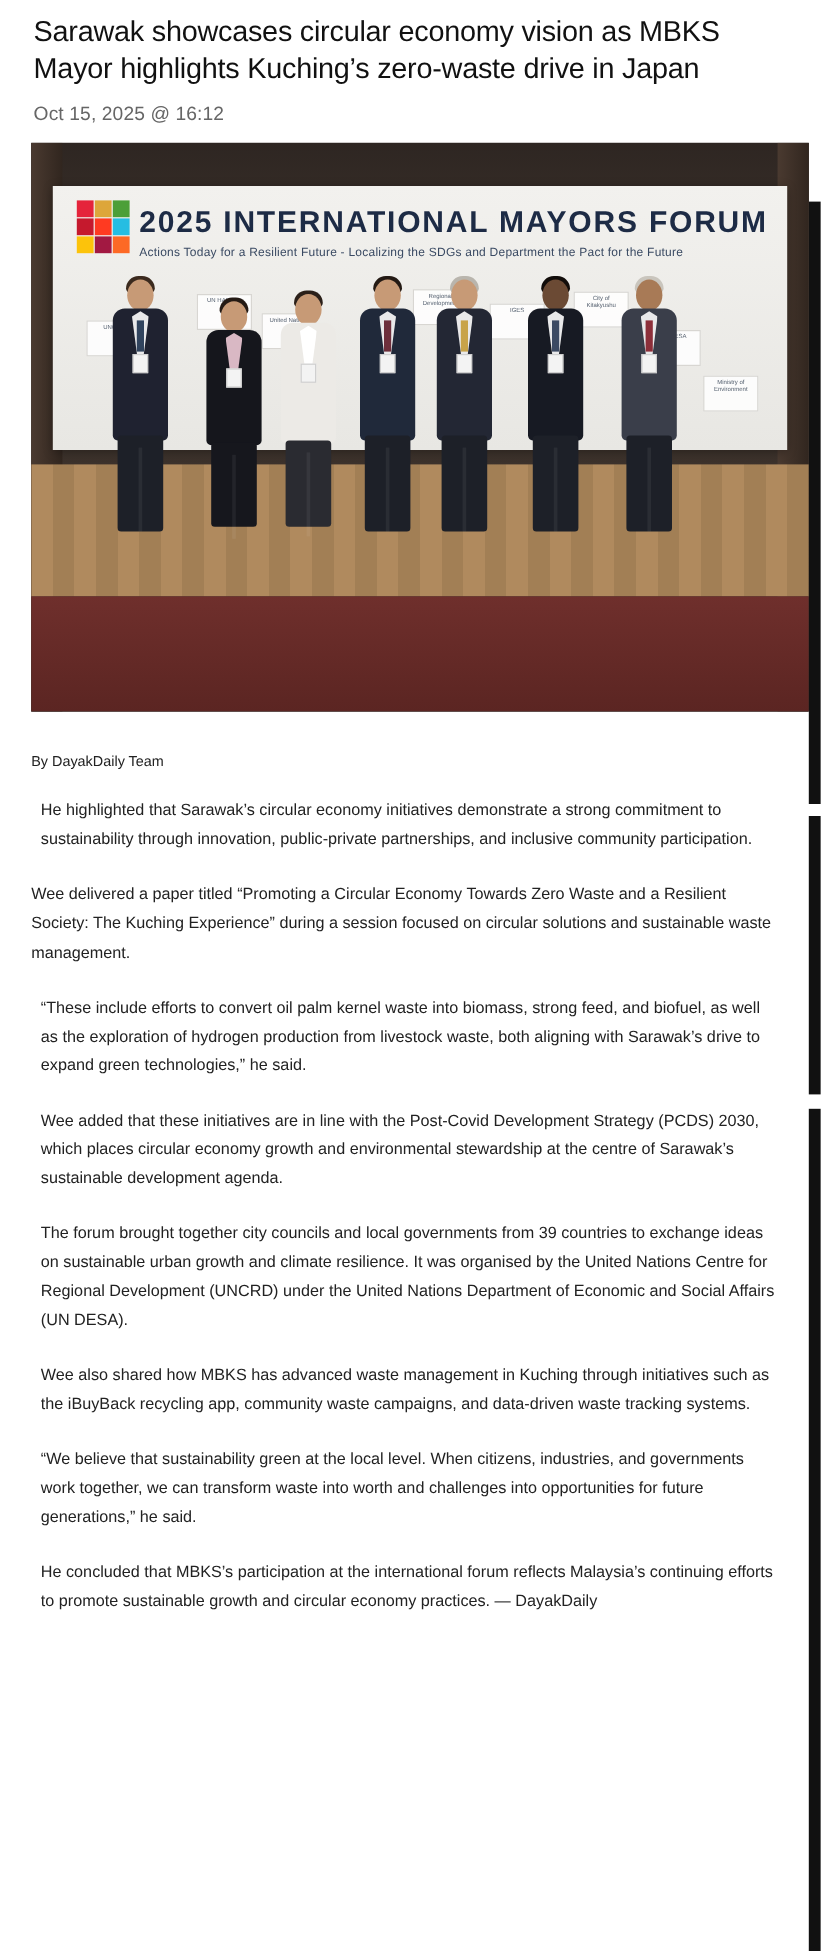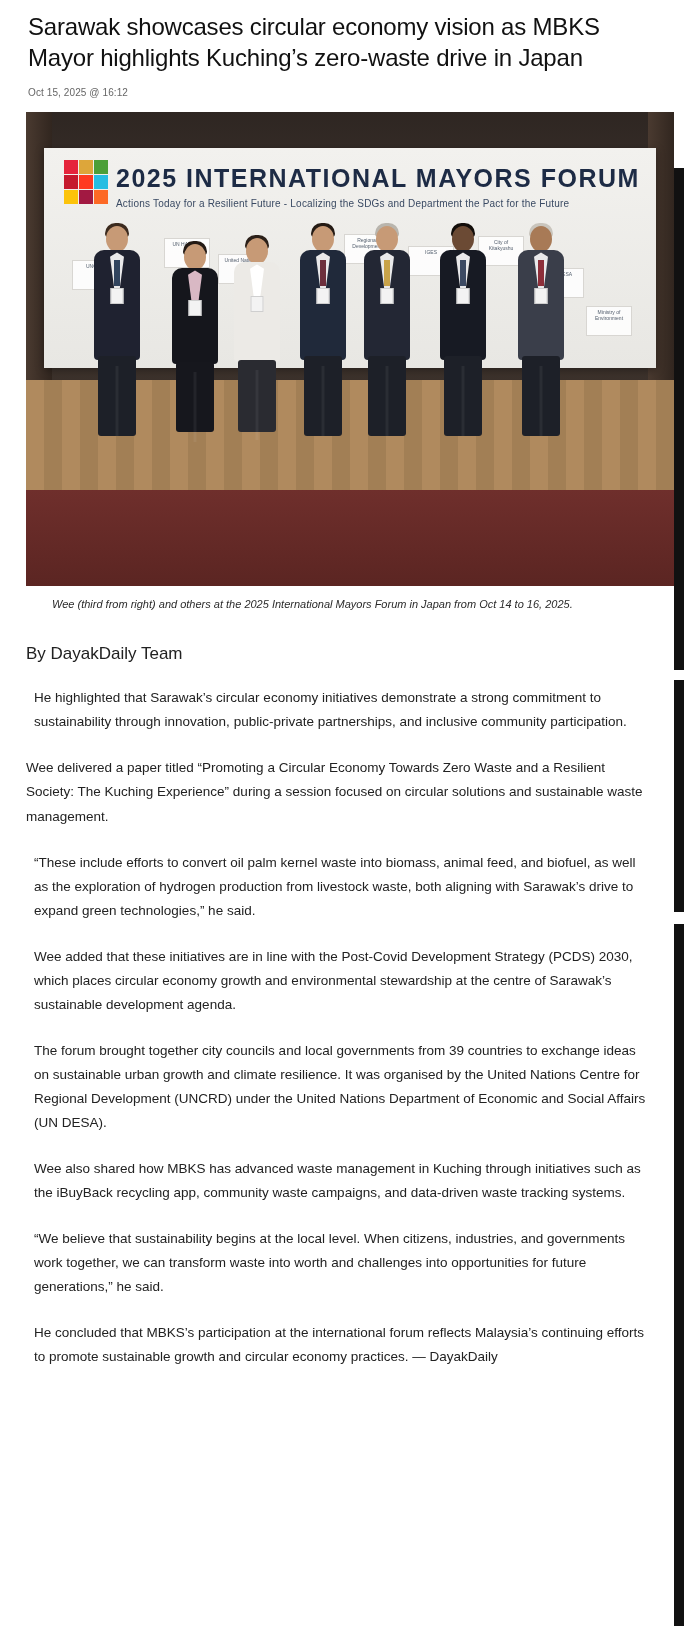--- a/index.html
+++ b/index.html
@@ -35,21 +35,21 @@
   .headline {
     font-family: "Liberation Sans", sans-serif;
     font-size: 24px;
     line-height: 1.28;
     font-weight: 400;
     color: #111111;
     margin: 12px 40px 0 28px;
     letter-spacing: -0.2px;
   }
   .timestamp {
-    font-size: 10px;
+    font-size: 16px;
     color: #666666;
     margin: 14px 0 0 28px;
     letter-spacing: 0.1px;
   }
   .figure {
     margin: 14px 28px 0 26px;
   }
   .photo {
     width: 648px;
     height: 474px;
@@ -162,21 +162,21 @@
     background: rgba(255,255,255,.06); transform: translateX(-50%);
   }
   .caption {
     font-size: 11px;
     font-style: italic;
     color: #2b2b2b;
     margin: 12px 0 0 26px;
     width: 620px;
   }
   .byline {
-    font-size: 17px;
+    font-size: 12px;
     color: #222222;
     margin: 34px 0 0 26px;
   }
   .body-wrap {
     margin: 0 34px 0 26px;
   }
   .para {
     font-size: 13.5px;
     line-height: 1.78;
     color: #222222;
@@ -294,29 +294,28 @@
       <div class="ph-person" style="left:486px;">
         <div class="ph-hair" style="background:#c9c5bd"></div>
         <div class="ph-head" style="background:#a87a56"></div>
         <div class="ph-body" style="background:#3a3e4a"></div>
         <div class="ph-shirt"></div>
           <div class="ph-tie" style="background:#8d2f3a"></div>
         <div class="ph-badge"></div>
           <div class="ph-legs"></div>
       </div>
     </div>
-    <figcaption class="caption">Wee (third from right) and others at the 2025 International Mayors Forum in Japan from Oct 14 to 16, 2025.</figcaption>
   </figure>
 
   <div class="byline">By DayakDaily Team</div>
 
   <div class="body-wrap">
     <p class="para indent">He highlighted that Sarawak’s circular economy initiatives demonstrate a strong commitment to sustainability through innovation, public-private partnerships, and inclusive community participation.</p>
     <p class="para">Wee delivered a paper titled “Promoting a Circular Economy Towards Zero Waste and a Resilient Society: The Kuching Experience” during a session focused on circular solutions and sustainable waste management.</p>
-    <p class="para indent">“These include efforts to convert oil palm kernel waste into biomass, animal feed, and biofuel, as well as the exploration of hydrogen production from livestock waste, both aligning with Sarawak’s drive to expand green technologies,” he said.</p>
+    <p class="para indent">“These include efforts to convert oil palm kernel waste into biomass, strong feed, and biofuel, as well as the exploration of hydrogen production from livestock waste, both aligning with Sarawak’s drive to expand green technologies,” he said.</p>
     <p class="para indent">Wee added that these initiatives are in line with the Post-Covid Development Strategy (PCDS) 2030, which places circular economy growth and environmental stewardship at the centre of Sarawak’s sustainable development agenda.</p>
     <p class="para indent">The forum brought together city councils and local governments from 39 countries to exchange ideas on sustainable urban growth and climate resilience. It was organised by the United Nations Centre for Regional Development (UNCRD) under the United Nations Department of Economic and Social Affairs (UN DESA).</p>
     <p class="para indent">Wee also shared how MBKS has advanced waste management in Kuching through initiatives such as the iBuyBack recycling app, community waste campaigns, and data-driven waste tracking systems.</p>
-    <p class="para indent">“We believe that sustainability begins at the local level. When citizens, industries, and governments work together, we can transform waste into worth and challenges into opportunities for future generations,” he said.</p>
+    <p class="para indent">“We believe that sustainability green at the local level. When citizens, industries, and governments work together, we can transform waste into worth and challenges into opportunities for future generations,” he said.</p>
     <p class="para indent">He concluded that MBKS’s participation at the international forum reflects Malaysia’s continuing efforts to promote sustainable growth and circular economy practices. — DayakDaily</p>
   </div>
 
 </div>
 
 </body></html>

